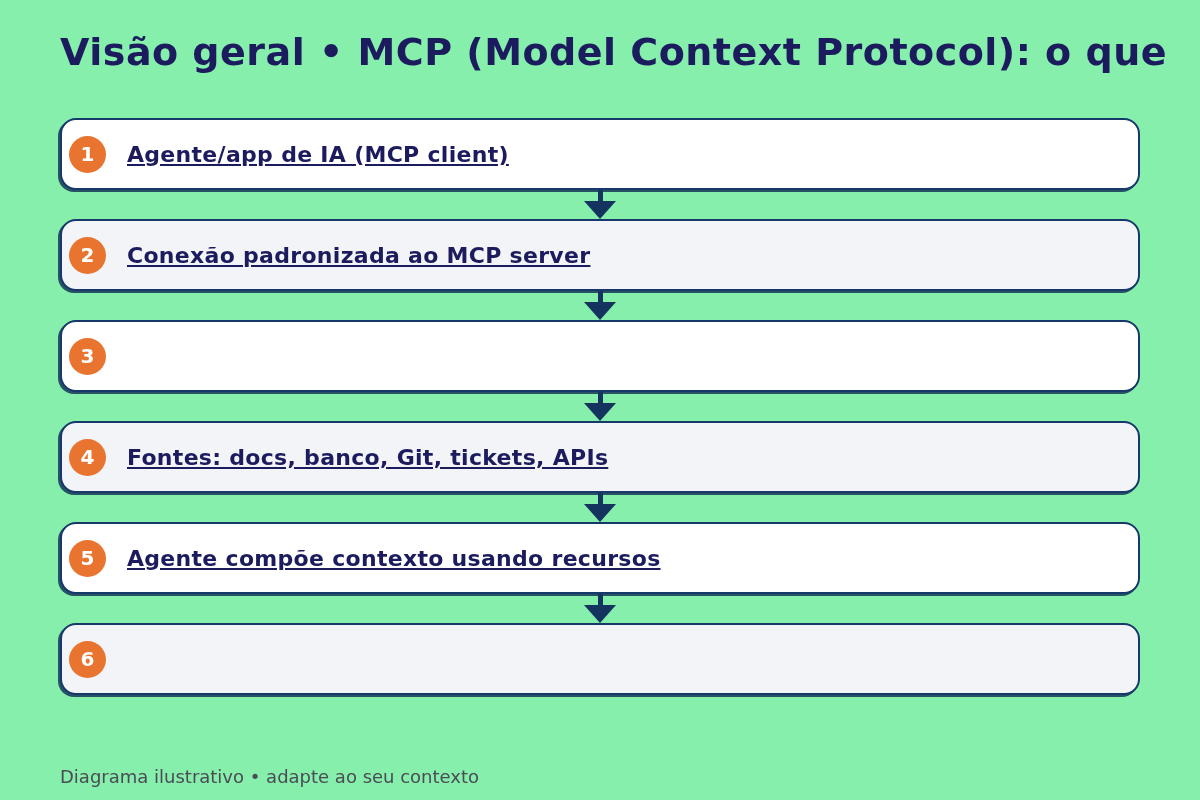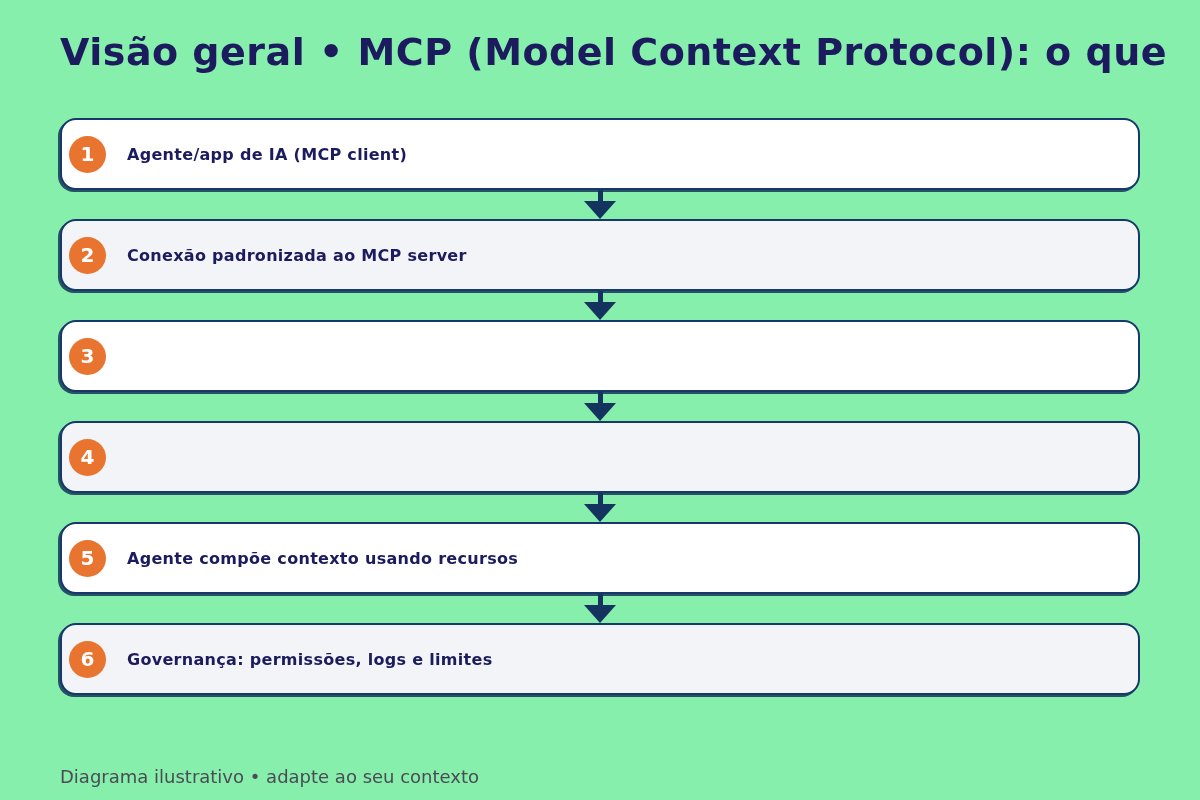--- a/index.html
+++ b/index.html
@@ -57,25 +57,26 @@
     color: #ffffff;
     font-size: 20px;
     font-weight: bold;
     display: flex;
     align-items: center;
     justify-content: center;
     flex: 0 0 auto;
   }
   .step-label {
     margin-left: 21px;
-    font-size: 16px;
+    font-size: 22px;
     font-weight: bold;
     color: #1b1b5e;
     white-space: nowrap;
     letter-spacing: 0.3px;
+    text-decoration: underline;
   }
   .arrow {
     height: 29px;
     display: flex;
     flex-direction: column;
     align-items: center;
     justify-content: flex-start;
   }
   .arrow .shaft {
     width: 5px;
@@ -125,35 +126,35 @@
   <div class="step">
     <span class="badge">3</span>
   </div>
   <div class="arrow">
     <span class="shaft"></span>
     <span class="head"></span>
   </div>
 
   <div class="step even">
     <span class="badge">4</span>
+    <span class="step-label">Fontes: docs, banco, Git, tickets, APIs</span>
   </div>
   <div class="arrow">
     <span class="shaft"></span>
     <span class="head"></span>
   </div>
 
   <div class="step">
     <span class="badge">5</span>
     <span class="step-label">Agente compõe contexto usando recursos</span>
   </div>
   <div class="arrow">
     <span class="shaft"></span>
     <span class="head"></span>
   </div>
 
   <div class="step even">
     <span class="badge">6</span>
-    <span class="step-label">Governança: permissões, logs e limites</span>
   </div>
 
 </div>
   <div class="footer">Diagrama ilustrativo • adapte ao seu contexto</div>
 </div>
 
 </body></html>

